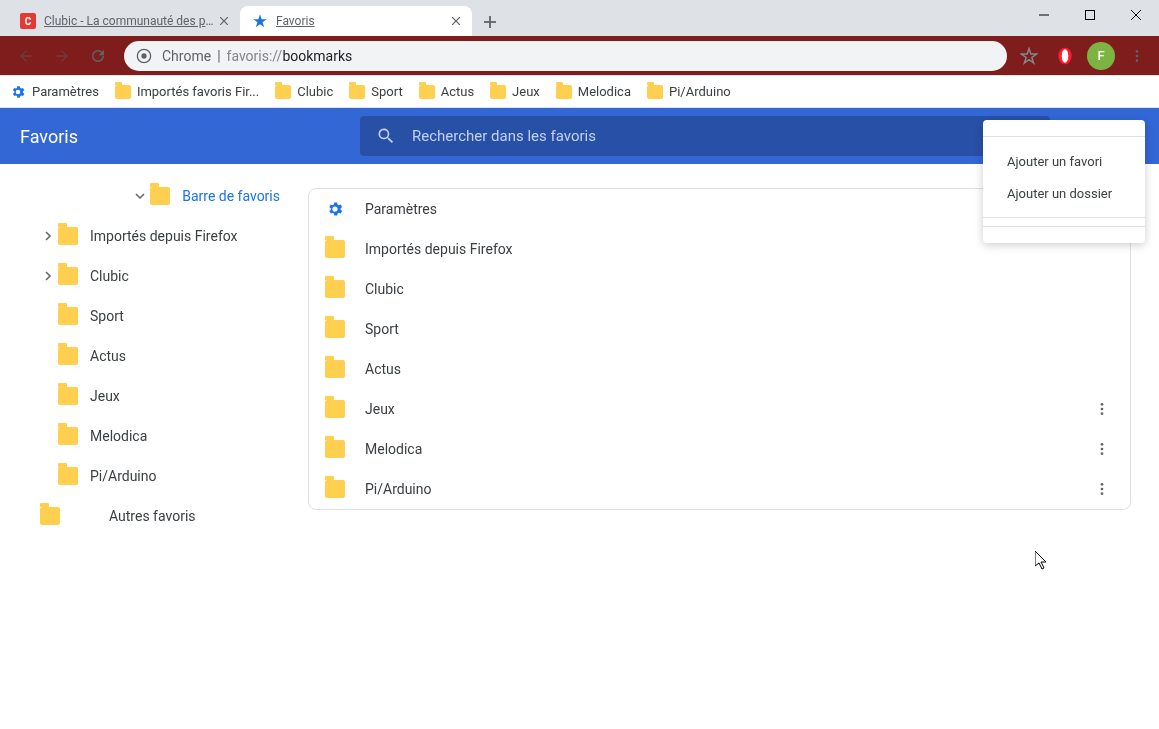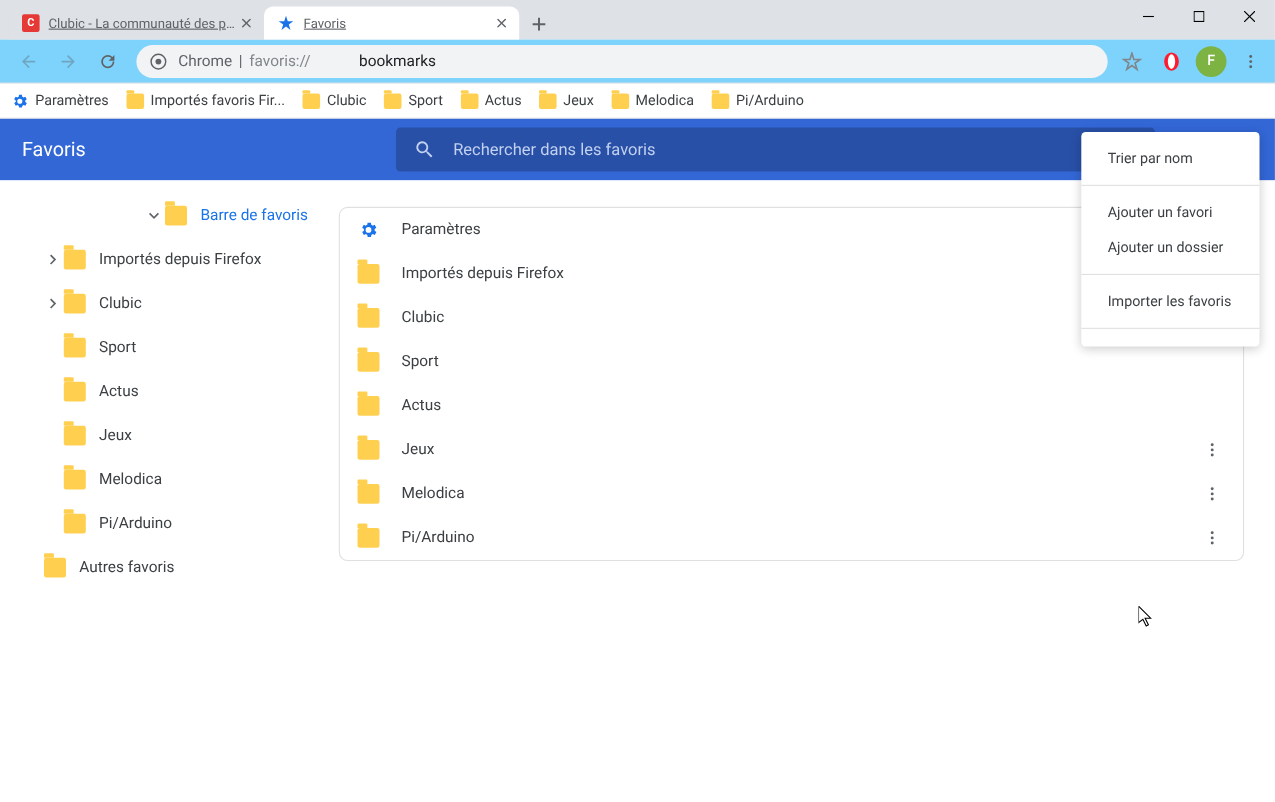--- a/index.html
+++ b/index.html
@@ -14,30 +14,30 @@
     .tab-strip { height: 36px; background: #dee1e6; display: flex; align-items: flex-end; padding-left: 8px; padding-top: 6px; }
     .tab { height: 30px; width: 232px; display: flex; align-items: center; padding: 0 8px 0 12px; border-radius: 8px 8px 0 0; cursor: pointer; position: relative; font-size: 12px; color: #5f6368; }
     .tab.inactive { background: #dee1e6; }
     .tab.active { background: #fff; }
     .tab .favicon { width: 16px; height: 16px; margin-right: 8px; flex-shrink: 0; }
     .tab .tab-title { flex: 1; white-space: nowrap; overflow: hidden; text-overflow: ellipsis; text-decoration: underline; }
     .tab .tab-close { width: 16px; height: 16px; display: flex; align-items: center; justify-content: center; cursor: pointer; }
     .new-tab { width: 28px; height: 28px; display: flex; align-items: center; justify-content: center; cursor: pointer; margin-left: 4px; }
 
     
-    .toolbar { height: 40px; background: #7dd3fc; display: flex; align-items: center; padding: 0 8px; border-bottom: 1px solid #e0e0e0; }
+    .toolbar { height: 40px; background: #7f1d1d; display: flex; align-items: center; padding: 0 8px; border-bottom: 1px solid #e0e0e0; }
     .nav-btn { width: 36px; height: 36px; display: flex; align-items: center; justify-content: center; cursor: pointer; border-radius: 50%; }
     .nav-btn.disabled { opacity: 0.4; }
     .nav-btn svg { fill: #5f6368; }
     .omnibox { flex: 1; height: 30px; background: #f1f3f4; border-radius: 15px; display: flex; align-items: center; padding: 0 12px; margin: 0 8px; font-size: 14px; color: #202124; }
     .omnibox-icon { width: 16px; height: 16px; margin-right: 10px; }
     .omnibox-chrome { color: #5f6368; margin-right: 6px; }
     .omnibox-sep { color: #5f6368; margin-right: 6px; }
     .omnibox-url-dim { color: #80868b; }
-    .omnibox-url-bold { color: #202124; margin-left: 44px; }
+    .omnibox-url-bold { color: #202124; }
     .toolbar-right { display: flex; align-items: center; gap: 8px; margin-left: 8px; }
     .toolbar-icon { width: 28px; height: 28px; display: flex; align-items: center; justify-content: center; cursor: pointer; border-radius: 50%; }
     .avatar { width: 28px; height: 28px; border-radius: 50%; background: #7cb342; color: #fff; display: flex; align-items: center; justify-content: center; font-size: 13px; font-weight: 500; cursor: pointer; }
 
     
     .bookmarks-bar { height: 32px; background: #fff; display: flex; align-items: center; padding: 0 10px; gap: 16px; border-bottom: 1px solid #e0e0e0; font-size: 13px; }
     .bookmark-item { display: flex; align-items: center; gap: 6px; cursor: pointer; color: #3c4043; }
     .folder-icon-small { width: 16px; height: 14px; background: #ffd050; border-radius: 2px; position: relative; display: inline-block; }
     .folder-icon-small::before { content: ''; position: absolute; top: -3px; left: 0; width: 7px; height: 3px; background: #ffd050; border-radius: 1px 1px 0 0; }
     .gear-icon-small { width: 16px; height: 16px; }
@@ -53,21 +53,21 @@
 
     
     .sidebar { width: 280px; padding: 12px 0; }
     .tree-item { display: flex; align-items: center; height: 40px; padding-left: 20px; cursor: pointer; font-size: 14px; color: #3c4043; }
     .tree-item.selected { color: #1a73e8; justify-content: flex-end; }
     .tree-item .caret { width: 20px; display: flex; align-items: center; justify-content: center; }
     .tree-item .caret.none { visibility: hidden; }
     .tree-item .folder-icon { width: 20px; height: 18px; background: #ffd050; border-radius: 2px; margin-right: 12px; position: relative; flex-shrink: 0; }
     .tree-item .folder-icon::before { content: ''; position: absolute; top: -4px; left: 0; width: 9px; height: 4px; background: #ffd050; border-radius: 1px 1px 0 0; }
     .tree-item.level-1 { padding-left: 38px; }
-    .tree-item.level-0-noarrow { padding-left: 40px; }
+    .tree-item.level-0-noarrow { padding-left: 40px; gap: 37px; }
 
     
     .list-container { flex: 1; padding: 24px 28px; }
     .list-card { background: #fff; border: 1px solid #e0e0e0; border-radius: 8px; overflow: hidden; }
     .list-row { display: flex; align-items: center; height: 40px; padding: 0 16px; cursor: pointer; font-size: 14px; color: #3c4043; }
     .list-row .row-icon { width: 20px; height: 20px; margin-right: 20px; display: flex; align-items: center; justify-content: center; flex-shrink: 0; }
     .list-row .row-folder { width: 20px; height: 18px; background: #ffd050; border-radius: 2px; position: relative; }
     .list-row .row-folder::before { content: ''; position: absolute; top: -4px; left: 0; width: 9px; height: 4px; background: #ffd050; border-radius: 1px 1px 0 0; }
     .list-row .row-text { flex: 1; }
     .list-row .row-menu { width: 24px; height: 24px; display: flex; align-items: center; justify-content: center; cursor: pointer; color: #5f6368; }
@@ -365,26 +365,24 @@
               <circle cx="12" cy="12" r="2"></circle>
               <circle cx="12" cy="19" r="2"></circle>
             </svg>
           </div>
         </div>
       </div>
   </div>
 </div>
 
 <div class="dropdown-menu" id="dropdown-menu">
-    <div class="menu-item">Trier par nom</div>
     <div class="menu-divider"></div>
     <div class="menu-item">Ajouter un favori</div>
     <div class="menu-item">Ajouter un dossier</div>
     <div class="menu-divider"></div>
-    <div class="menu-item">Importer les favoris</div>
     <div class="menu-divider"></div>
   </div>
 
 <div class="cursor">
   <svg width="16" height="20" viewBox="0 0 16 20">
       <path d="M0 0 L0 15 L4 12 L7 18 L9 17 L6 11 L11 11 Z" fill="#fff" stroke="#000" stroke-width="1"></path>
     </svg>
 </div>
 
 </body></html>

